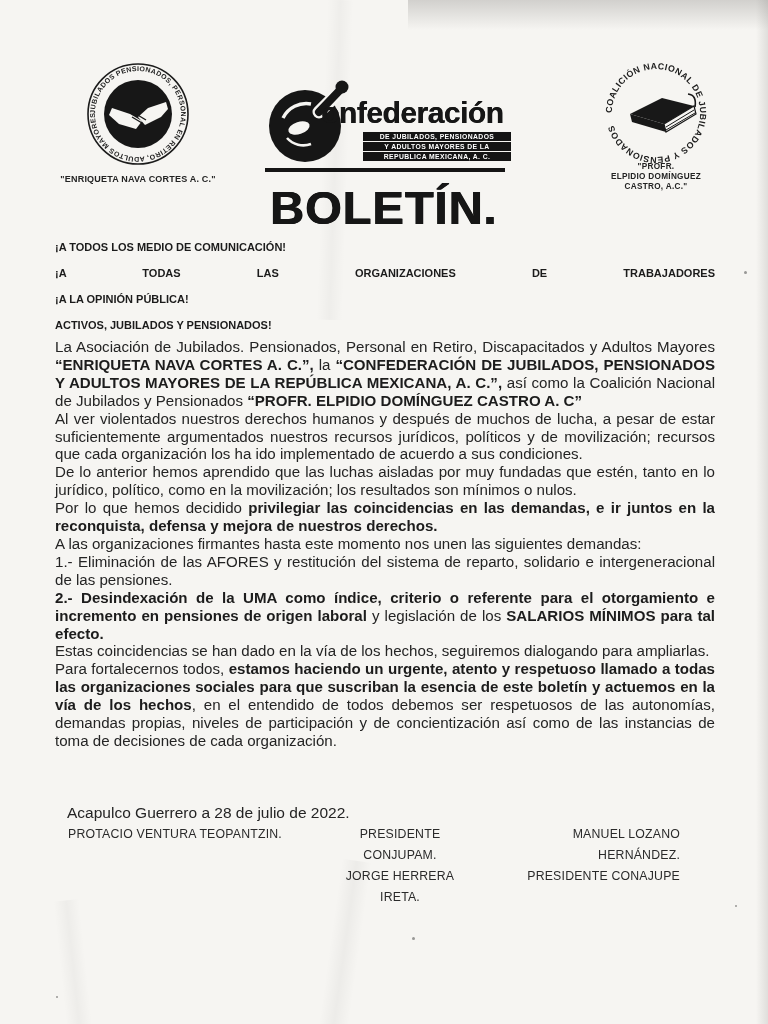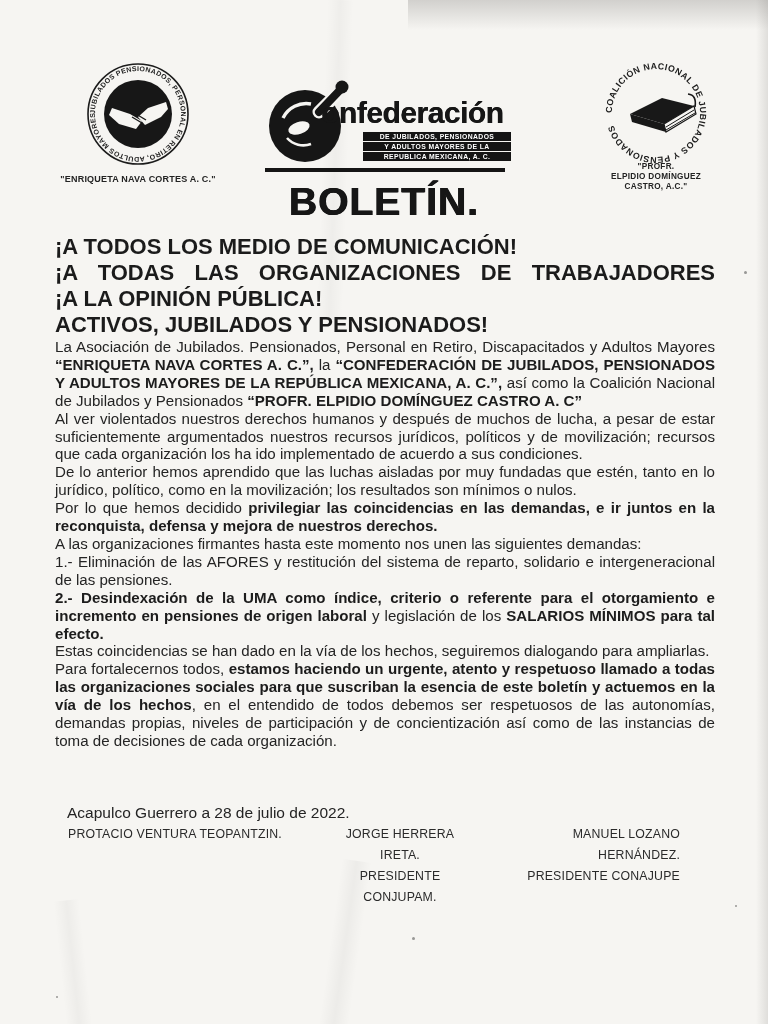--- a/index.html
+++ b/index.html
@@ -31,26 +31,26 @@
   .conf-band .bl{display:block;background:#141414;color:#fff;font-size:6.8px;font-weight:bold;
     letter-spacing:.4px;text-align:center;line-height:9px;margin-bottom:1px;}
   .conf-rule{position:absolute;left:0;top:96px;width:240px;height:4px;background:#151515;
     box-shadow:0 6px 0 -4px #333;}
   .logo-right{position:absolute;left:578px;top:56px;width:156px;text-align:center;}
   .coal-cap{margin-top:-10px;}
   .coal-cap div{font-size:8.2px;font-weight:bold;line-height:10px;letter-spacing:.3px;color:#232323;}
 
   
   .doc-title{position:absolute;left:0;top:180px;width:100%;margin:0;text-align:center;
-    font-size:39px;font-weight:bold;letter-spacing:1px;color:#161616;
+    font-size:47px;font-weight:bold;letter-spacing:1px;color:#161616;
     text-shadow:.5px 0 0 #161616,-.5px 0 0 #161616;}
 
   
   .headings{position:absolute;left:55px;top:234px;width:660px;
-    font-weight:bold;font-size:22px;line-height:26px;color:#1b1b1b;}
+    font-weight:bold;font-size:11px;line-height:26px;color:#1b1b1b;}
   .hline{white-space:nowrap;}
   .hline.jline{white-space:normal;text-align:justify;text-align-last:justify;}
 
   
   .docbody{position:absolute;left:55px;top:338px;width:660px;
     font-size:15.1px;line-height:17.9px;text-align:justify;color:#242424;}
   .docbody p{margin:0;}
   .docbody .b{font-weight:bold;color:#1c1c1c;}
 
   .date-line{position:absolute;left:55px;top:792px;margin:12px;font-size:15.5px;color:#242424;}
@@ -160,22 +160,22 @@
       <p><span>Para fortalecernos todos, </span><span class="b">estamos haciendo un urgente, atento y respetuoso llamado a todas las organizaciones sociales para que suscriban la esencia de este boletín y actuemos en la vía de los hechos</span><span>, en el entendido de todos debemos ser respetuosos de las autonomías, demandas propias, niveles de participación y de concientización así como de las instancias de toma de decisiones de cada organización.</span></p>
     </section>
 
   <p class="date-line">Acapulco Guerrero a 28 de julio de 2022.</p>
 
   <footer class="sigs">
       <div class="sig">
         <div>PROTACIO VENTURA TEOPANTZIN.</div>
       </div>
       <div class="sig">
+        <div>PRESIDENTE CONJUPAM.</div>
         <div>JORGE HERRERA IRETA.</div>
-        <div>PRESIDENTE CONJUPAM.</div>
       </div>
       <div class="sig">
         <div>MANUEL LOZANO HERNÁNDEZ.</div>
         <div>PRESIDENTE CONAJUPE</div>
       </div>
     </footer>
 
 </div>
 
 </body></html>

